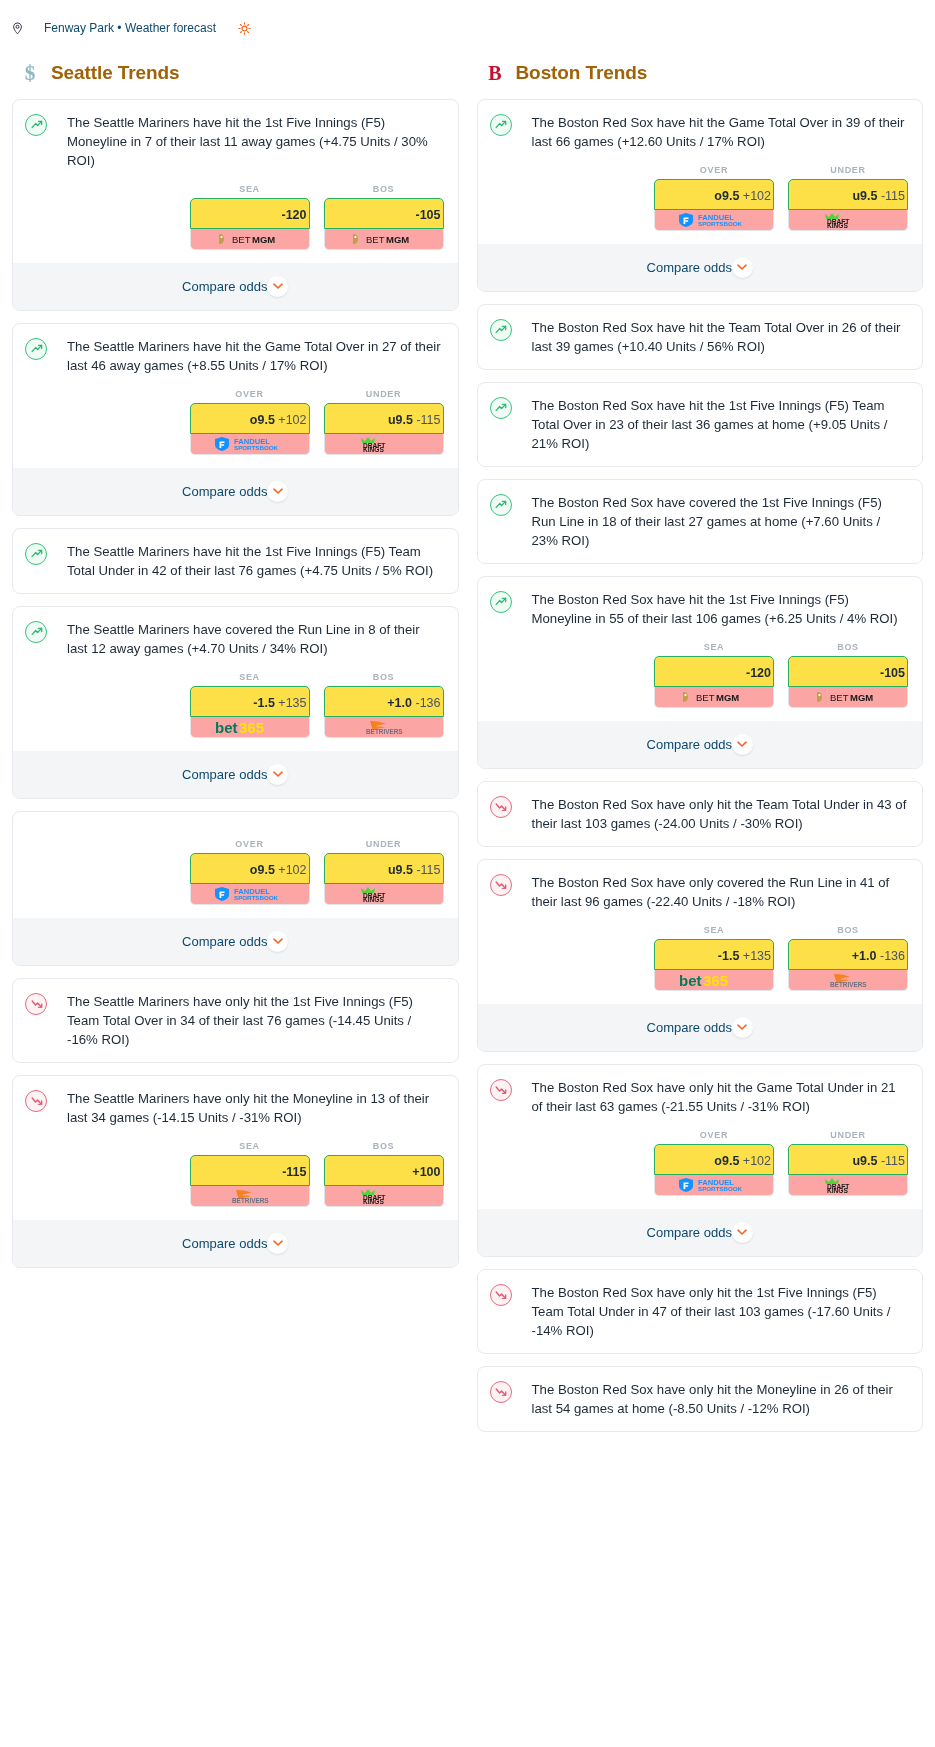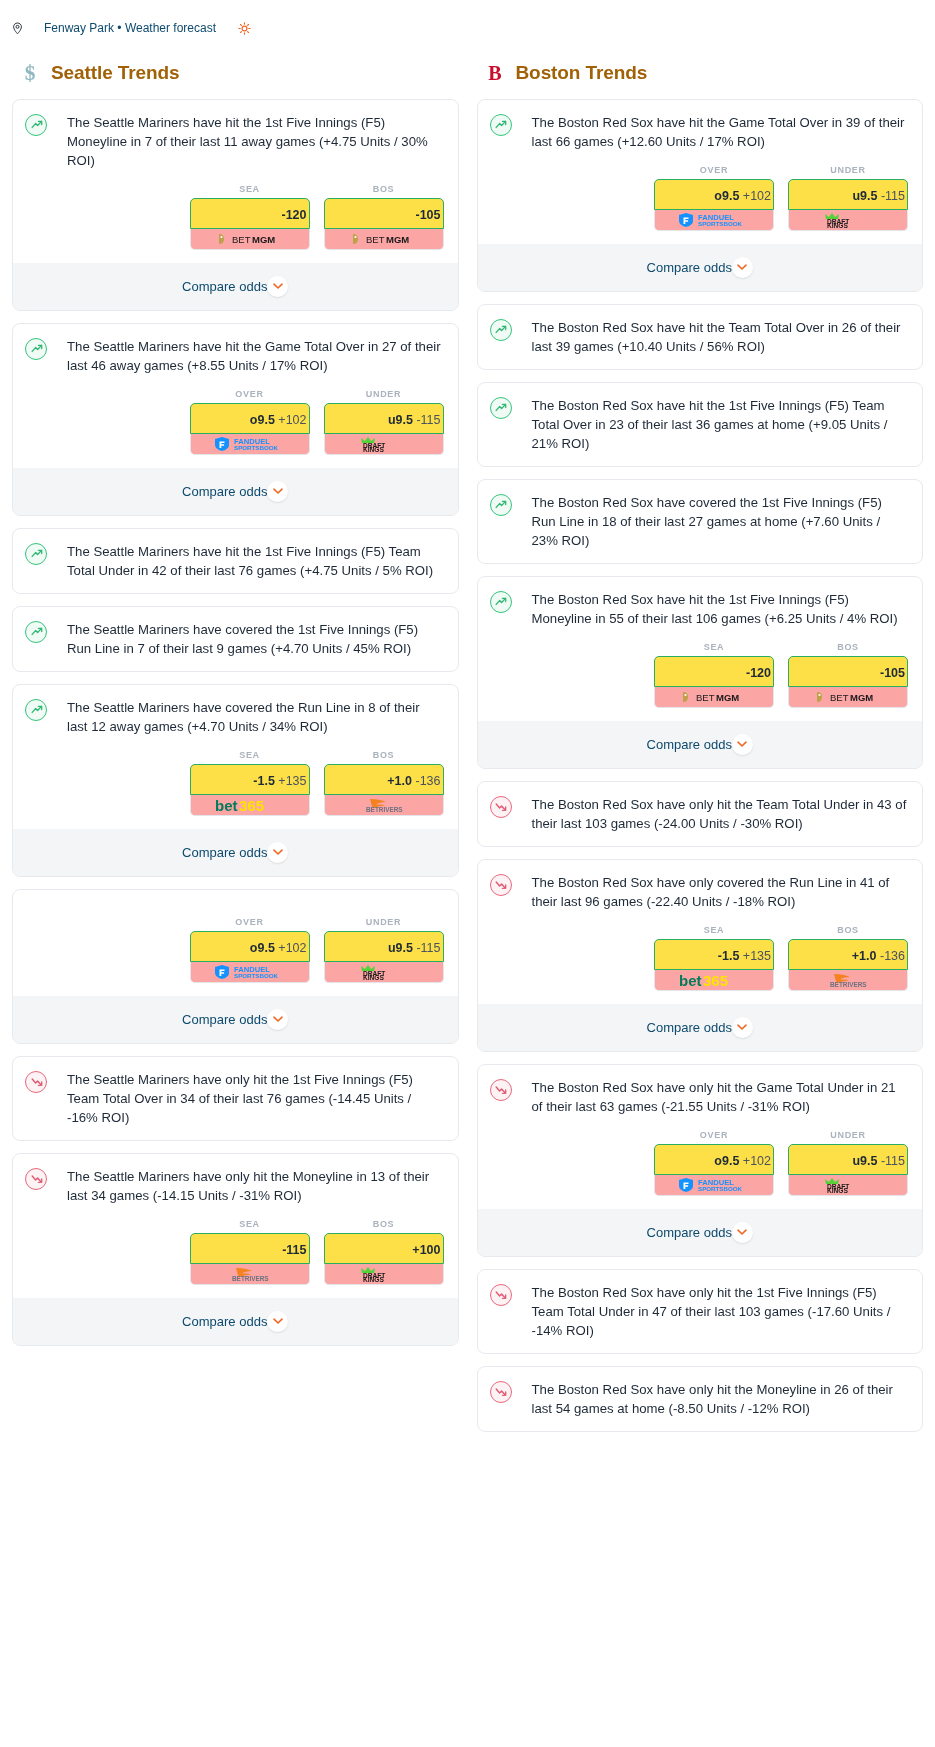--- a/index.html
+++ b/index.html
@@ -258,34 +258,20 @@
               <svg width="15" height="14" viewBox="0 0 15 14">
     <path d="M3.2 9.4 L6.6 5.6 L8.6 7.6 L12.2 3.6" fill="none" stroke="#2eb872" stroke-width="1.4" stroke-linecap="round" stroke-linejoin="round"></path>
                 <path d="M12.6 3.4 L9.4 3.3 M12.7 3.4 L12.7 6.6" stroke="#2eb872" stroke-width="1.3" fill="none" stroke-linecap="round"></path>
               </svg>
             </span>
           <span class="trend-text">The Seattle Mariners have hit the 1st Five Innings (F5) Team Total Under in 42 of their last 76 games (+4.75 Units / 5% ROI)</span>
         </div>
 
       </div>
       </div>
-      <div class="card plain">
-      <div class="card-body">
-        <div class="trend-row">
-          <span class="trend-badge up">
-              <svg width="15" height="14" viewBox="0 0 15 14">
-    <path d="M3.2 9.4 L6.6 5.6 L8.6 7.6 L12.2 3.6" fill="none" stroke="#2eb872" stroke-width="1.4" stroke-linecap="round" stroke-linejoin="round"></path>
-                <path d="M12.6 3.4 L9.4 3.3 M12.7 3.4 L12.7 6.6" stroke="#2eb872" stroke-width="1.3" fill="none" stroke-linecap="round"></path>
-              </svg>
-            </span>
-          <span class="trend-text">The Seattle Mariners have covered the 1st Five Innings (F5) Run Line in 7 of their last 9 games (+4.70 Units / 45% ROI)</span>
-        </div>
-
-      </div>
-      </div>
       <div class="card">
       <div class="card-body">
         <div class="trend-row">
           <span class="trend-badge up">
               <svg width="15" height="14" viewBox="0 0 15 14">
     <path d="M3.2 9.4 L6.6 5.6 L8.6 7.6 L12.2 3.6" fill="none" stroke="#2eb872" stroke-width="1.4" stroke-linecap="round" stroke-linejoin="round"></path>
                 <path d="M12.6 3.4 L9.4 3.3 M12.7 3.4 L12.7 6.6" stroke="#2eb872" stroke-width="1.3" fill="none" stroke-linecap="round"></path>
               </svg>
             </span>
           <span class="trend-text">The Seattle Mariners have covered the Run Line in 8 of their last 12 away games (+4.70 Units / 34% ROI)</span>

